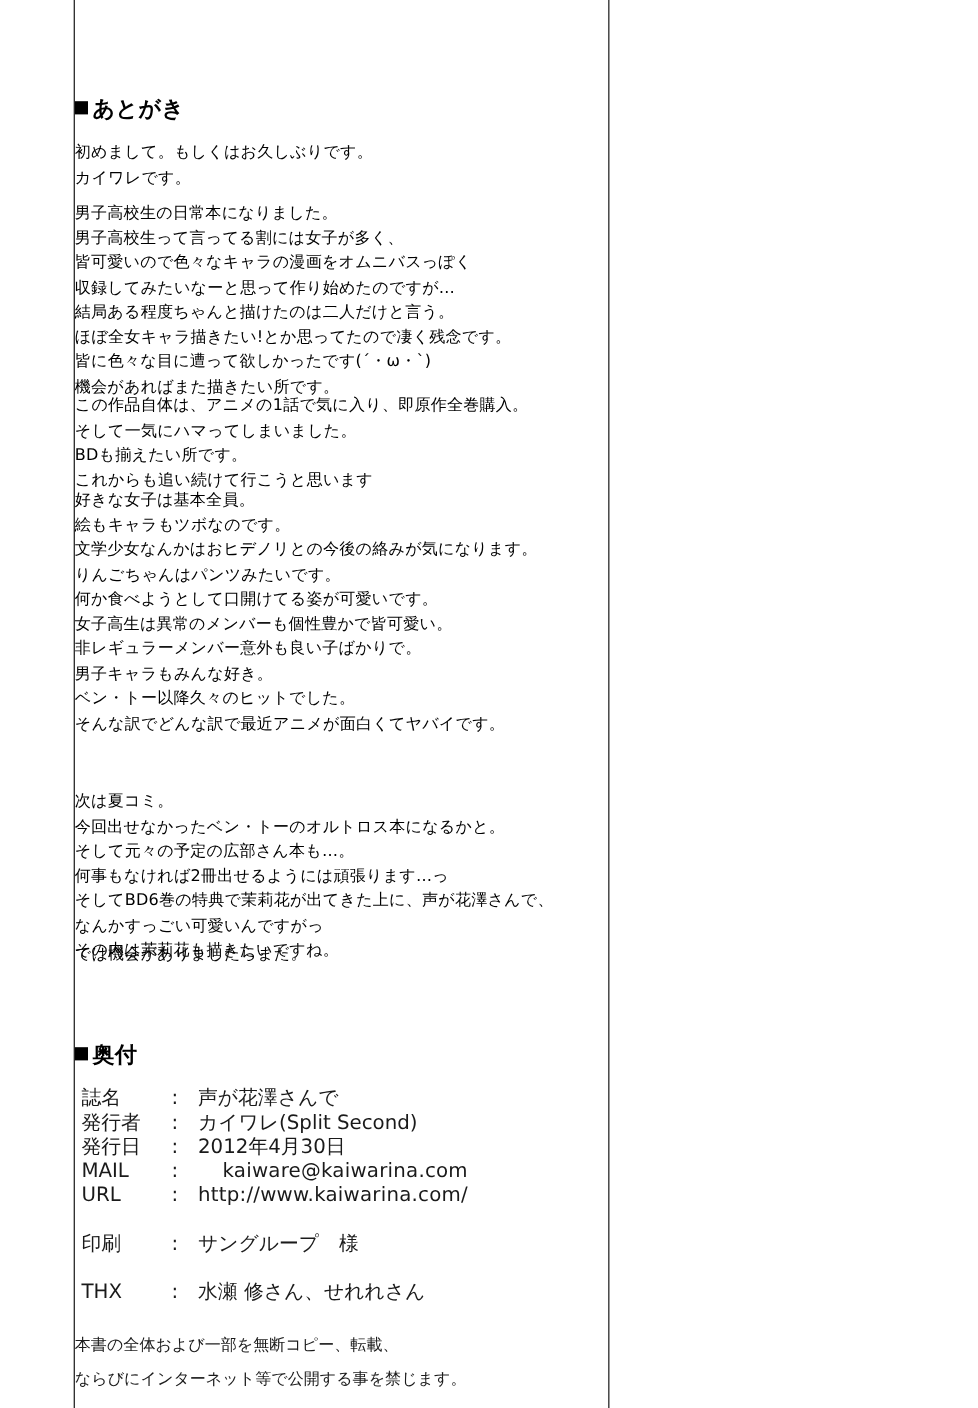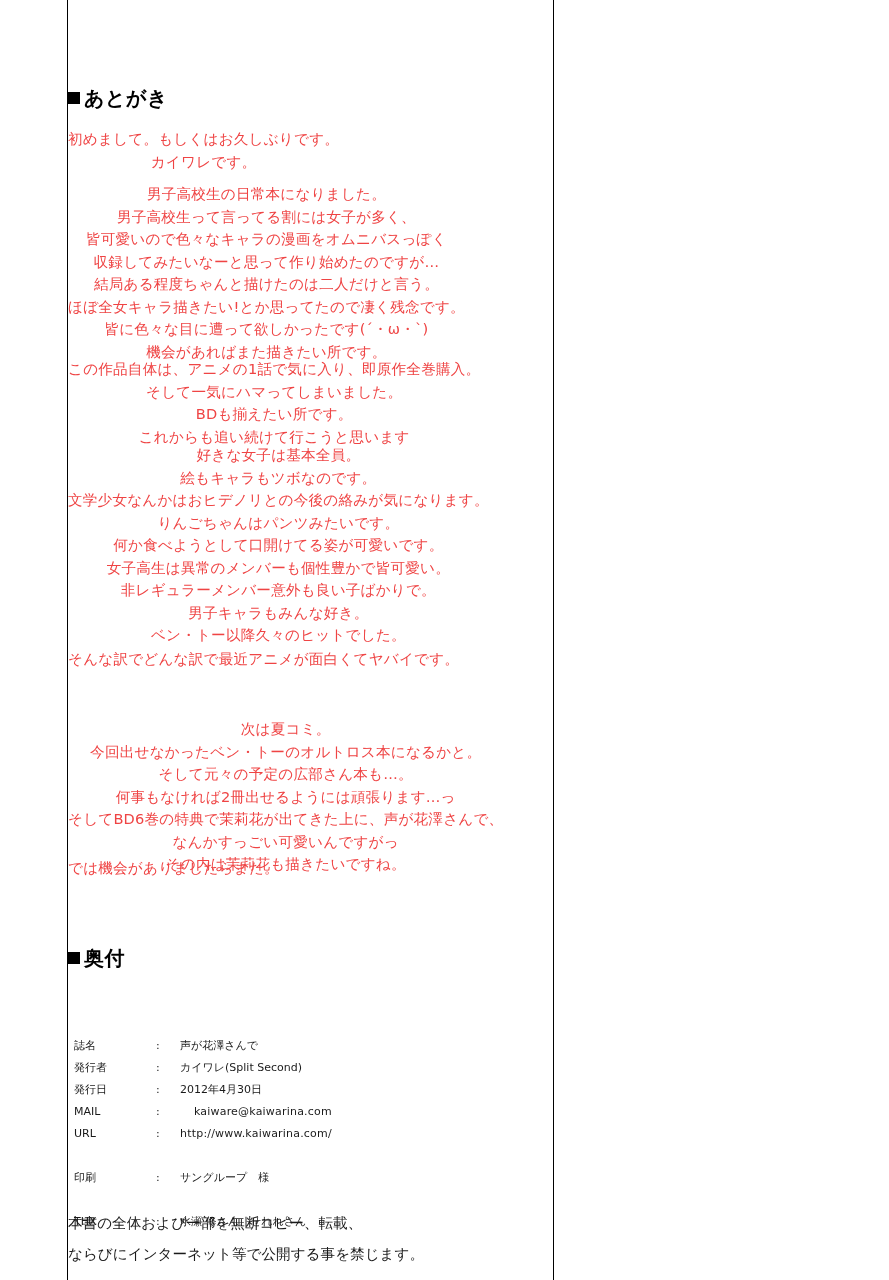--- a/index.html
+++ b/index.html
@@ -57,42 +57,40 @@
   }
 
   #afterword-heading { left: 0px; top: 85px; }
   #colophon-heading  { left: 0px; top: 945px; }
 
   .body-block {
     position: absolute;
     left: 0px;
     font-size: 14.6px;
     line-height: 22.5px;
-    color: #ef4444;
+    color: #000000;
     white-space: pre-line;
     letter-spacing: 0.2px;
-    text-align: center;
   }
   #para1 { top: 128px; }
   #para2 { top: 183px; }
   #para3 { top: 358px; }
   #para4 { top: 444px; }
   #para5 { top: 648px; }
   #para6 { top: 718px; }
   #para7 { top: 857px; }
 
   
   .colophon {
     position: absolute;
     left: 6px;
     top: 988px;
-    font-size: 11px;
+    font-size: 18px;
     line-height: 22px;
     border-collapse: collapse;
-    margin-top: 47px;
   }
   .colophon td {
     padding: 0 0 0 0;
     vertical-align: top;
     white-space: nowrap;
   }
   .colophon td.label { width: 82px; }
   .colophon td.colon { width: 22px; text-align: left; }
   .colophon td.value { padding-left: 2px; }
   .colophon tr.gap td { height: 22px; }

